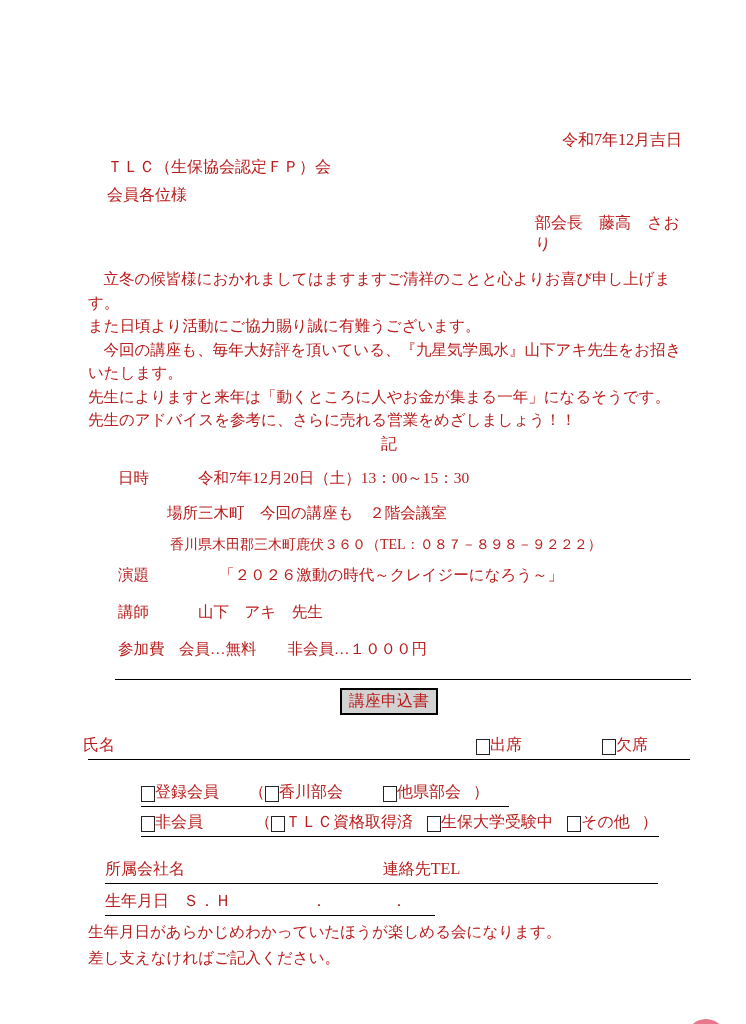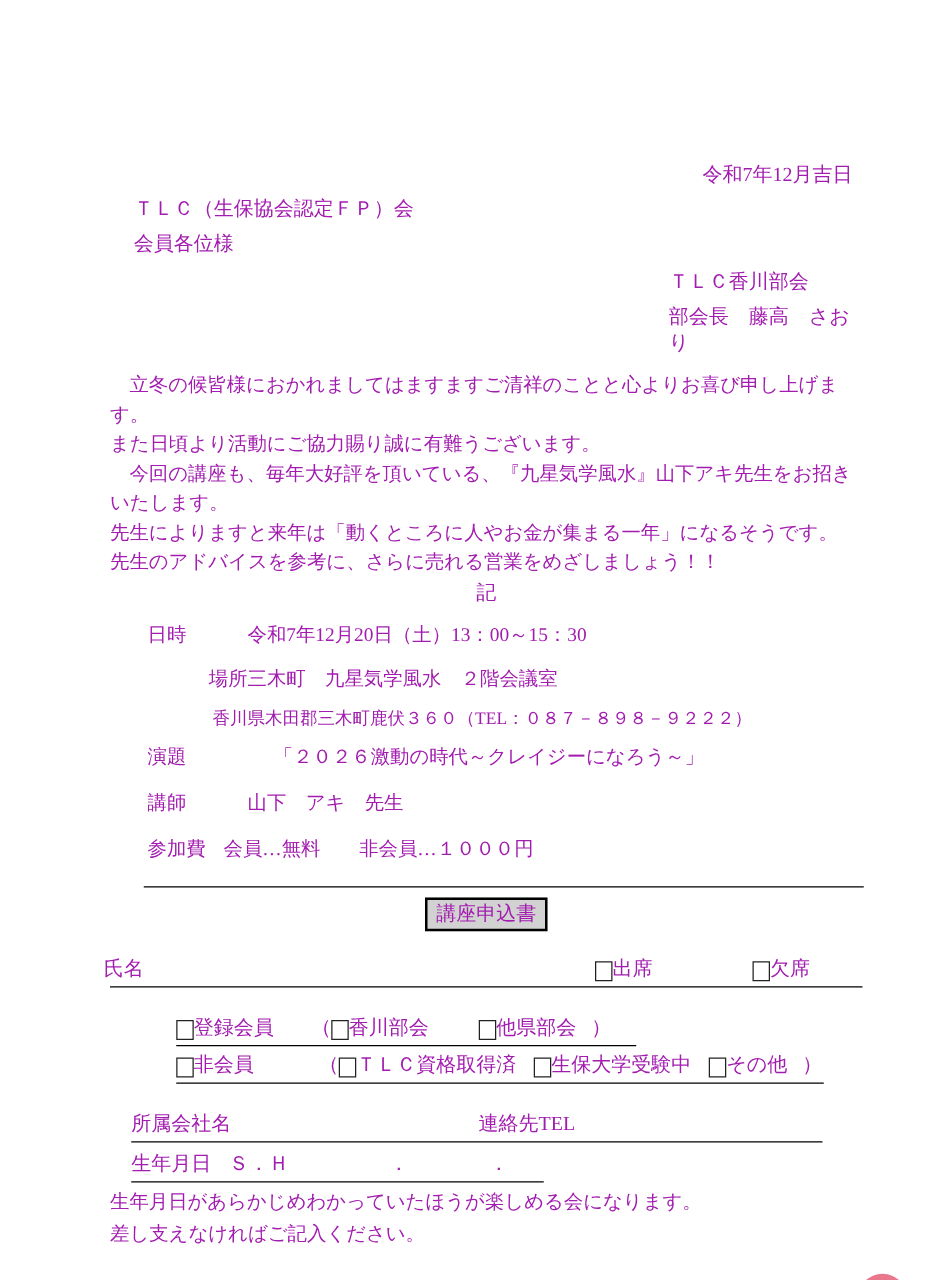--- a/index.html
+++ b/index.html
@@ -1,21 +1,21 @@
 <!DOCTYPE html>
 <html><head>
 <meta charset="utf-8">
 <style>
   html,body{margin:0;padding:0;background:#fff;}
   .page{
     position:relative;
     width:746px;height:1024px;
     background:#ffffff;
     font-family:"Liberation Serif","DejaVu Serif",serif;
-    color:#a21caf;
+    color:#b91c1c;
     overflow:hidden;
   }
   .content{position:absolute;left:88px;right:56px;top:0;}
   .line{font-size:15.5px;line-height:23.5px;}
 
   .date-line{margin-top:130px;text-align:right;font-size:16px;padding-right:8px;}
   .to-org{margin-top:6px;margin-left:19px;font-size:16px;}
   .to-members{margin-top:7px;margin-left:19px;font-size:16px;}
   .from-org{margin-top:9px;margin-left:447px;font-size:16px;}
   .from-person{margin-top:7px;margin-left:447px;font-size:16px;}
@@ -64,42 +64,41 @@
 </style>
 </head>
 <body>
 
 <div class="page">
   <div class="content">
 
     <div class="date-line">令和7年12月吉日</div>
     <div class="to-org">ＴＬＣ（生保協会認定ＦＰ）会</div>
     <div class="to-members">会員各位様</div>
-    <div class="from-org">ＴＬＣ香川部会</div>
     <div class="from-person">部会長　藤高　さおり</div>
 
 
     <div class="body-block">
       <div class="line">　立冬の候皆様におかれましてはますますご清祥のことと心よりお喜び申し上げます。</div>
       <div class="line">また日頃より活動にご協力賜り誠に有難うございます。</div>
       <div class="line">　今回の講座も、毎年大好評を頂いている、『九星気学風水』山下アキ先生をお招き</div>
       <div class="line">いたします。</div>
       <div class="line">先生によりますと来年は「動くところに人やお金が集まる一年」になるそうです。</div>
       <div class="line">先生のアドバイスを参考に、さらに売れる営業をめざしましょう！！</div>
     </div>
 
     <div class="record-mark">記</div>
 
     <div class="detail-row" style="margin-top:13px;">
       <span class="detail-label">日時</span>
       <span>令和7年12月20日（土）13：00～15：30</span>
     </div>
     <div class="detail-row" style="margin-top:14px;text-align:right;">
       <span class="detail-label">場所</span>
-      <span>三木町　九星気学風水　２階会議室</span>
+      <span>三木町　今回の講座も　２階会議室</span>
     </div>
     <div class="addr-line" style="margin-top:12px;">香川県木田郡三木町鹿伏３６０（TEL：０８７－８９８－９２２２）</div>
     <div class="detail-row" style="margin-top:11px;gap:21px;">
       <span class="detail-label">演題</span>
       <span>「２０２６激動の時代～クレイジーになろう～」</span>
     </div>
     <div class="detail-row" style="margin-top:16px;">
       <span class="detail-label">講師</span>
       <span>山下　アキ　先生</span>
     </div>

